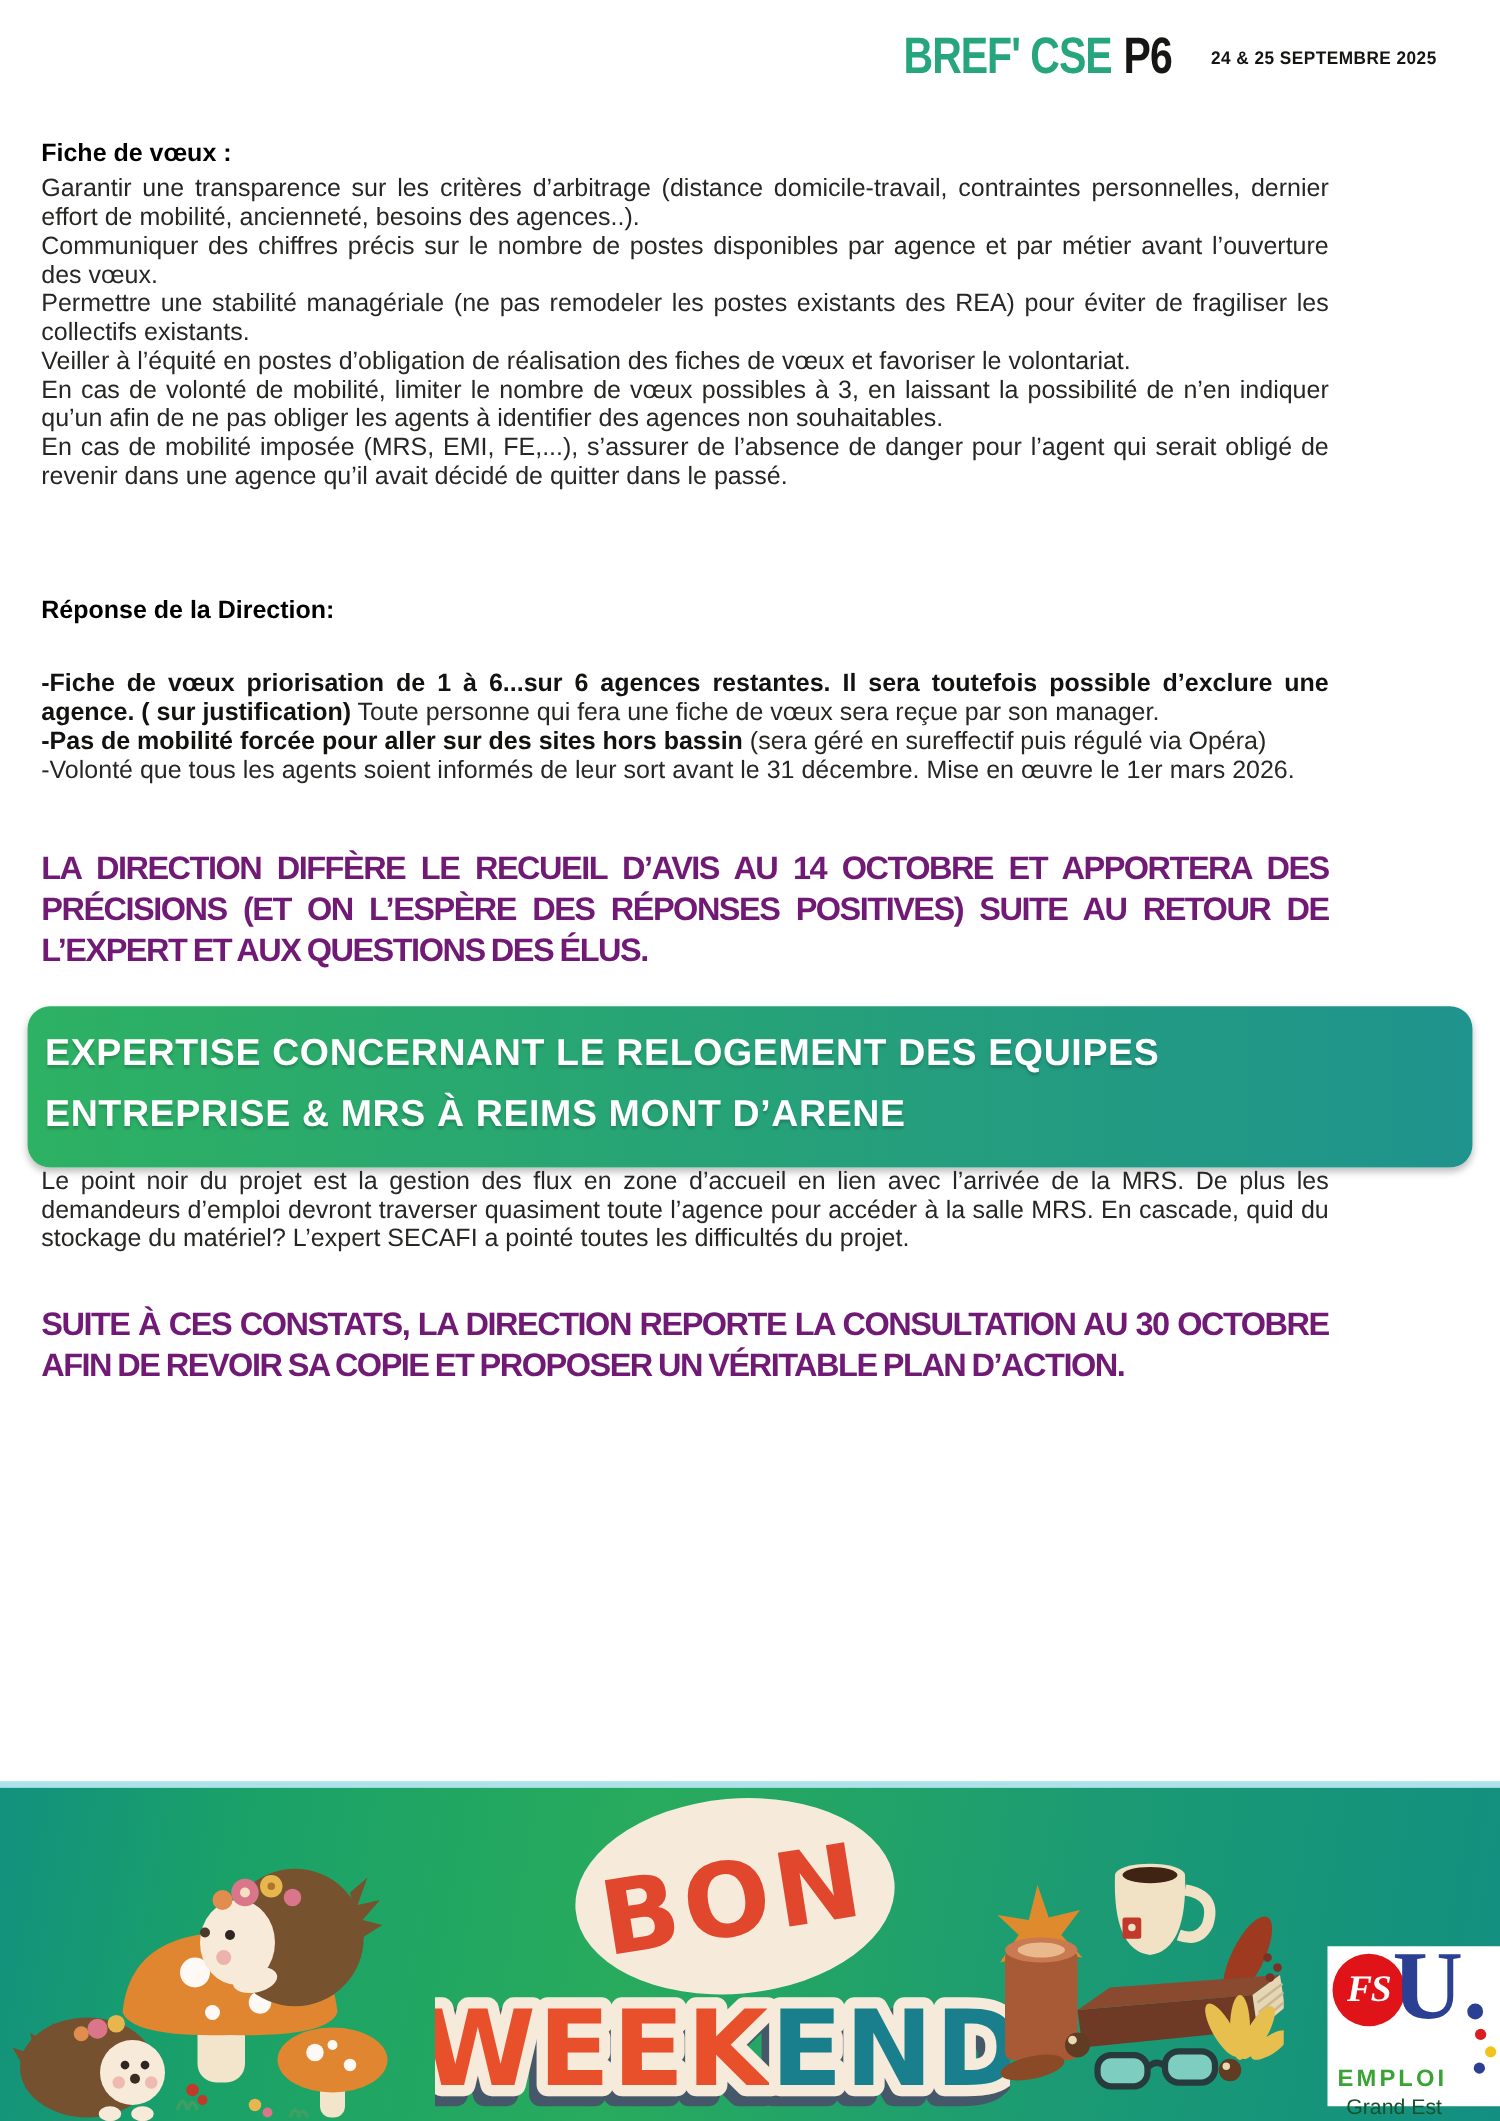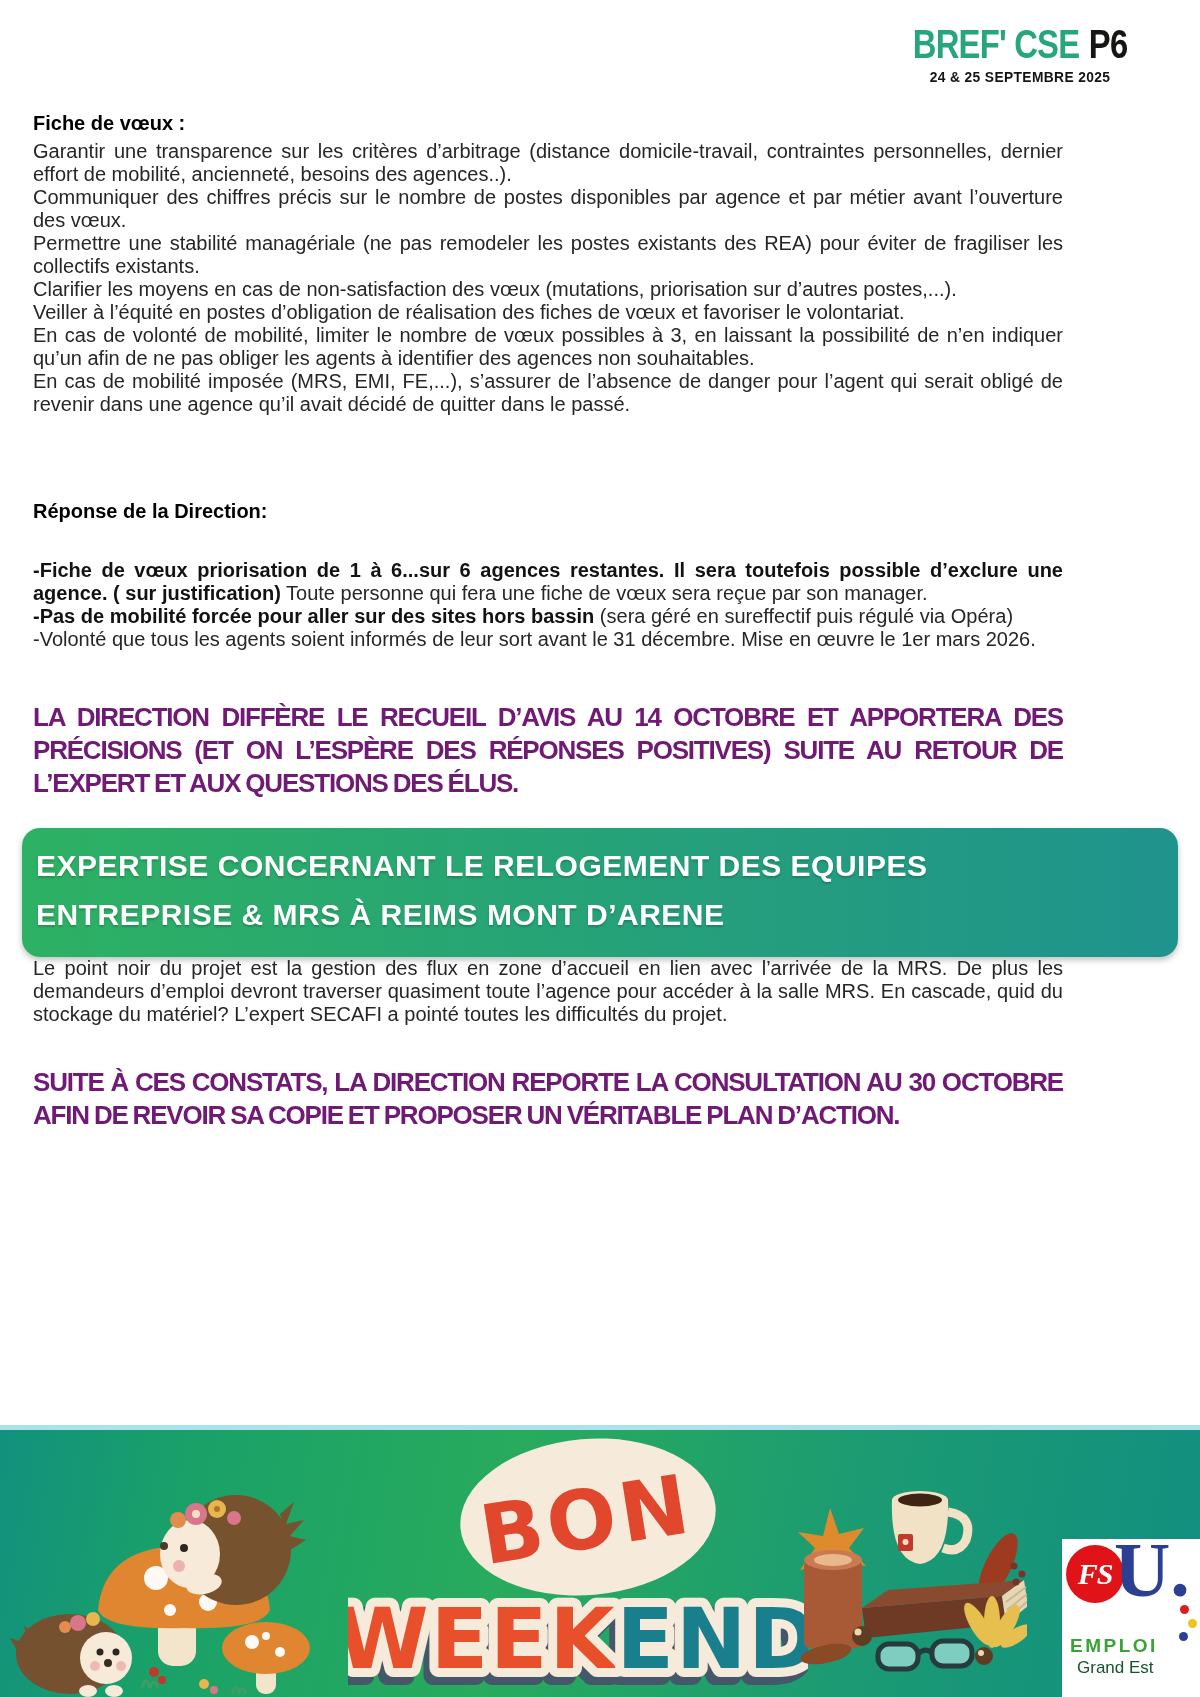--- a/index.html
+++ b/index.html
@@ -3,21 +3,21 @@
 <meta charset="utf-8">
 <style>
   * { margin:0; padding:0; box-sizing:border-box; }
   html,body { background:#ffffff; }
   .page {
     position:relative; width:1200px; height:1697px; background:#ffffff;
     overflow:hidden; font-family:"Liberation Sans", sans-serif; color:#1d1d1b;
   }
 
   
-  .doc-header { position:absolute; top:24px; right:46px; display:flex; flex-direction:column; align-items:center; }
+  .doc-header { position:absolute; top:24px; right:46px; display:flex; flex-direction:row; align-items:center; }
   .brand-line { font-weight:800; font-size:41px; line-height:1; letter-spacing:-1px;
                 transform:scaleX(.80); transform-origin:center; white-space:nowrap; }
   .brand-name { color:#27a57c; }
   .brand-page { color:#161615; margin-left:12px; }
   .brand-date { margin-top:4px; font-size:14.5px; font-weight:700; letter-spacing:.4px;
                 color:#141413; transform:scaleX(.95); white-space:nowrap; }
 
   
   .content { position:absolute; left:33px; top:112px; width:1030px; }
   .sec-heading { font-size:20px; font-weight:700; color:#000000; margin-bottom:5px; }
@@ -41,21 +41,21 @@
   
   .weekend-footer { position:absolute; left:0; bottom:0; width:1200px; height:272px;
     background:linear-gradient(100deg,#12917e 0%,#1aa168 16%,#28ab5d 42%,#1b9a74 72%,#128f80 100%);
     border-top:5px solid #abe2ec; }
   .illus { position:absolute; }
   .illus-hedgehogs { left:8px; bottom:0; }
   .illus-weekend  { left:348px; top:2px; }
   .illus-autumn   { left:792px; bottom:24px; }
 
   
-  .fsu-box { position:absolute; right:0; bottom:0; width:138px; height:158px; background:#ffffff; z-index:5; }
+  .fsu-box { position:absolute; right:0; bottom:12px; width:138px; height:128px; background:#ffffff; z-index:5; }
   .fsu-circle { position:absolute; left:4px; top:6px; width:58px; height:58px; border-radius:50%;
                 background:#e01418; display:flex; align-items:center; justify-content:center; }
   .fsu-fs { font-family:"Liberation Serif", serif; font-style:italic; font-weight:700;
             font-size:30px; color:#ffffff; letter-spacing:-1px; }
   .fsu-u  { position:absolute; left:52px; top:-16px; font-family:"Liberation Serif", serif;
             font-weight:700; font-size:78px; line-height:1.2; color:#2b3f93; }
   .fsu-dot { position:absolute; width:9px; height:9px; border-radius:50%; }
   .fsu-dot-red    { background:#d81e20; left:118px; top:66px; }
   .fsu-dot-yellow { background:#f2c31c; left:126px; top:80px; }
   .fsu-dot-blue   { background:#2b3f93; left:117px; top:93px; }
@@ -75,21 +75,20 @@
     <div class="brand-date">24 &amp; 25 SEPTEMBRE 2025</div>
   </div>
 
   <main class="content">
 
     <h2 class="sec-heading">Fiche de vœux :</h2>
     <div class="body-block">
       <p>Garantir une transparence sur les critères d’arbitrage (distance domicile-travail, contraintes personnelles, dernier effort de mobilité, ancienneté, besoins des agences..).</p>
       <p>Communiquer des chiffres précis sur le nombre de postes disponibles par agence et par métier avant l’ouverture des vœux.</p>
       <p>Permettre une stabilité managériale (ne pas remodeler les postes existants des REA) pour éviter de fragiliser les collectifs existants.</p>
-      <p>Clarifier les moyens en cas de non-satisfaction des vœux (mutations, priorisation sur d’autres postes,...).</p>
       <p>Veiller à l’équité en postes d’obligation de réalisation des fiches de vœux et favoriser le volontariat.</p>
       <p>En cas de volonté de mobilité, limiter le nombre de vœux possibles à 3, en laissant la possibilité de n’en indiquer qu’un afin de ne pas obliger les agents à identifier des agences non souhaitables.</p>
       <p>En cas de mobilité imposée (MRS, EMI, FE,...), s’assurer de l’absence de danger pour l’agent qui serait obligé de revenir dans une agence qu’il avait décidé de quitter dans le passé.</p>
     </div>
 
     <h2 class="sec-heading resp-heading">Réponse de la Direction:</h2>
     <div class="body-block resp">
       <p><strong>-Fiche de vœux priorisation de 1 à 6...sur 6 agences restantes. Il sera toutefois possible d’exclure une agence. ( sur justification)</strong><span>  Toute personne qui fera une fiche de vœux sera reçue par son manager.</span></p>
       <p><strong>-Pas de mobilité forcée pour aller sur des sites hors bassin</strong><span> (sera géré en sureffectif puis régulé via Opéra)</span></p>
       <p><strong></strong><span>-Volonté que tous les agents soient informés de leur sort avant le 31 décembre. Mise en œuvre le 1er mars 2026.</span></p>

